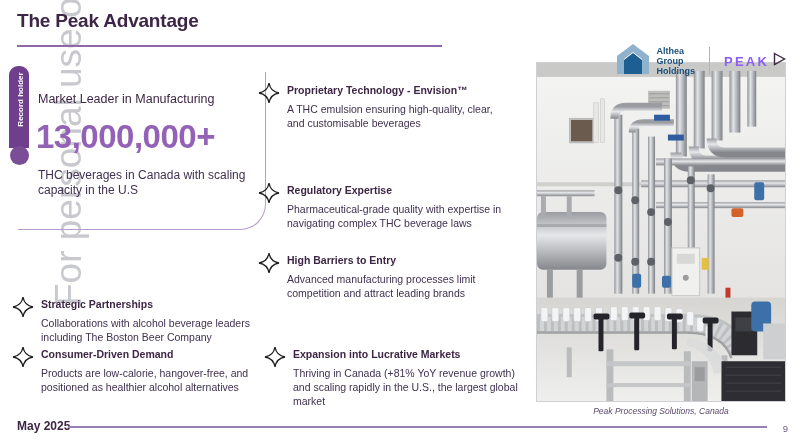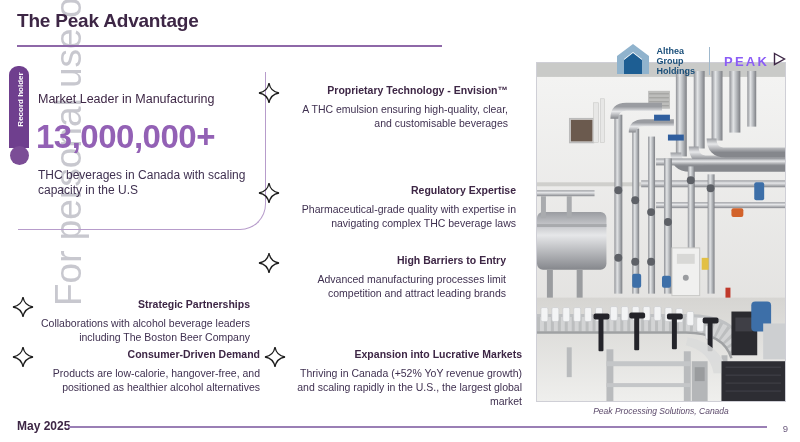--- a/index.html
+++ b/index.html
@@ -142,21 +142,20 @@
     font-size:12px; line-height:15px;
     color:#3f3050;
   }
 
   
   .feature {
     position:absolute;
     display:flex;
     align-items:flex-start;
     z-index:2;
-    text-align:right;
   }
   .feature .spark { flex:0 0 auto; margin-right:7px; margin-top:-2px; }
   .feature .ftext { flex:1 1 auto; }
   .feature .ftitle {
     font-size:10.5px; font-weight:bold;
     color:#3d2645;
     margin-bottom:6px;
     white-space:nowrap;
   }
   .feature .fdesc {
@@ -316,21 +315,21 @@
 </div>
 
 <div class="feature" id="feat-expansion">
   <span class="spark">
     <svg width="22" height="22" viewBox="0 0 22 22">
         <path d="M11 1 C12 7 15 10 21 11 C15 12 12 15 11 21 C10 15 7 12 1 11 C7 10 10 7 11 1 Z" fill="none" stroke="#1c1c1c" stroke-width="1.3"></path>
       </svg>
   </span>
   <span class="ftext">
     <div class="ftitle">Expansion into Lucrative Markets</div>
-    <div class="fdesc">Thriving in Canada (+52% YoY revenue growth) and scaling rapidly in the U.S., the largest global market</div>
+    <div class="fdesc">Thriving in Canada (+81% YoY revenue growth) and scaling rapidly in the U.S., the largest global market</div>
   </span>
 </div>
 
 <div id="photo-frame">
   <svg viewBox="0 0 250 340" preserveAspectRatio="none">
     <defs>
       <linearGradient id="wall" x1="0" y1="0" x2="0" y2="1">
         <stop offset="0%" stop-color="#f4f4f3"></stop>
           <stop offset="100%" stop-color="#dddcda"></stop>
       </linearGradient>

